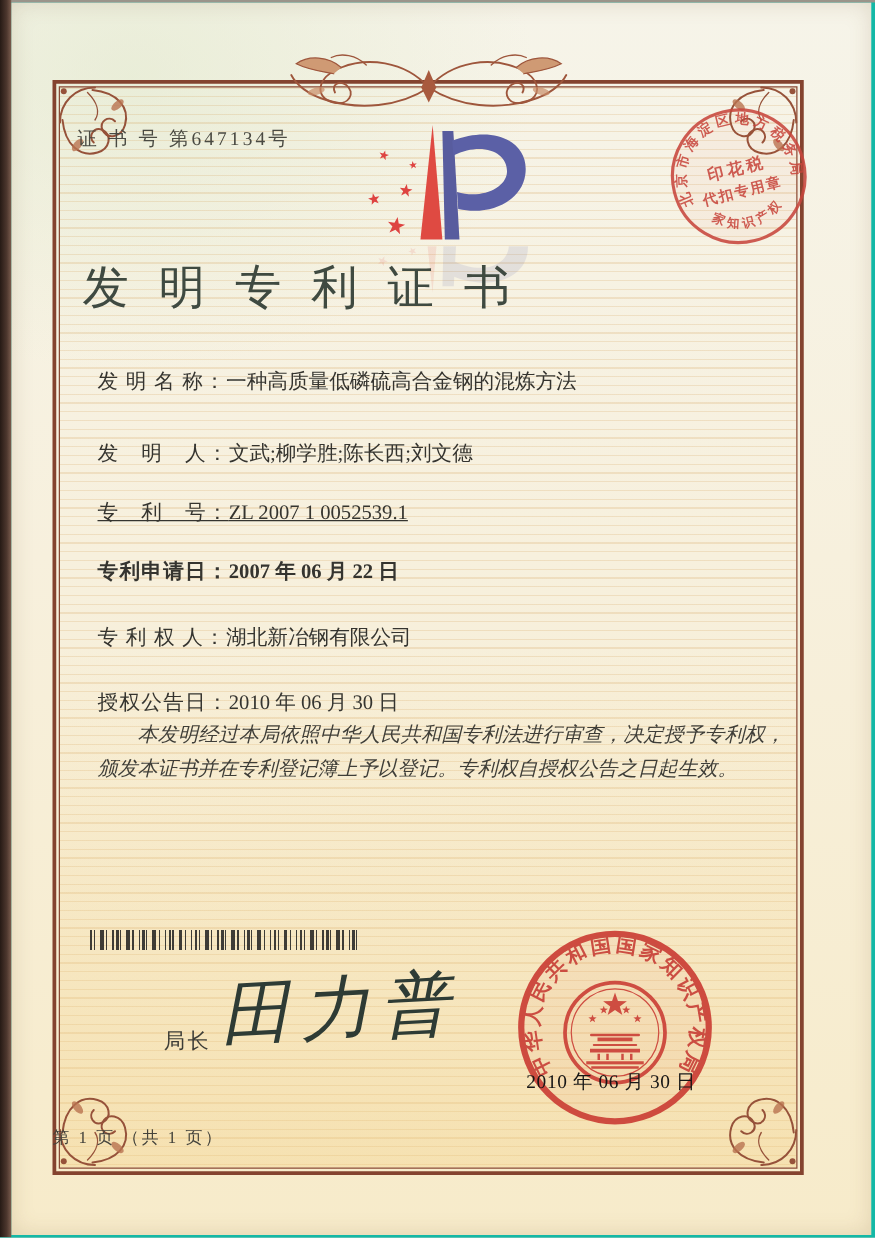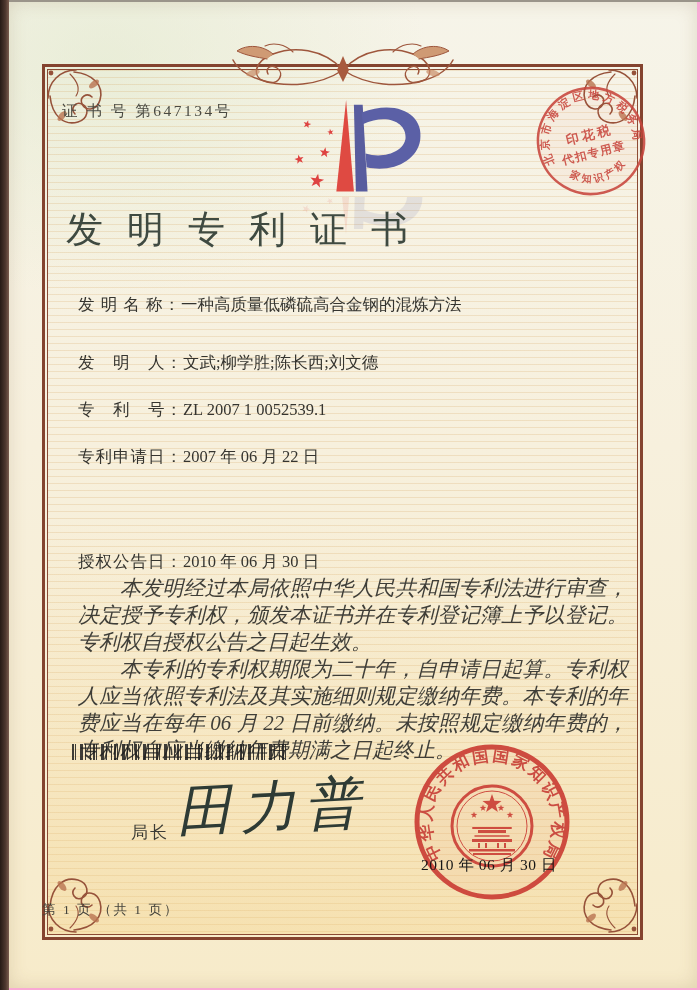--- a/index.html
+++ b/index.html
@@ -1,17 +1,17 @@
 <!DOCTYPE html>
 <html><head>
 <meta charset="utf-8">
 <style>
   html,body{margin:0;padding:0;}
   body{background:#d8d4c8;font-family:"Liberation Serif",serif;}
-  .photo{position:relative;width:700px;height:990px;background:#f9a8d4;overflow:hidden;}
+  .photo{position:relative;width:700px;height:990px;background:#14b8a6;overflow:hidden;}
   .edge-left{position:absolute;left:0;top:0;width:9px;height:100%;
     background:linear-gradient(90deg,#261a15,#4d372e 60%,#7a5c4e);z-index:5;}
   .edge-top{position:absolute;left:0;top:0;width:100%;height:2px;background:#9a948a;z-index:5;}
   .page{position:absolute;left:9px;top:2px;width:688px;height:986px;
     background:
       radial-gradient(ellipse 520px 380px at 14% 6%, rgba(223,232,203,.55), rgba(223,232,203,0) 62%),
       linear-gradient(180deg,#f6f4e9 0%,#f7f0dd 45%,#f7ebca 100%);
     box-shadow:inset 0 0 18px rgba(120,90,50,.18);}
   
   .frame{position:absolute;left:42px;top:64px;width:601px;height:876px;box-sizing:border-box;
@@ -31,23 +31,23 @@
   .cert-no{position:absolute;left:62px;top:101px;font-size:15.5px;letter-spacing:2.5px;
     color:#4a4a42;z-index:3;}
   .logo{position:absolute;left:272px;top:97px;width:156px;height:100px;z-index:3;}
   .logo-reflect{position:absolute;left:272px;top:197px;width:156px;height:40px;overflow:hidden;
     opacity:.12;transform:scaleY(-1);z-index:2;}
   .tax-stamp{position:absolute;left:529px;top:79px;width:124px;height:124px;z-index:4;}
   .title{position:absolute;left:42px;top:205px;width:675px;margin:0;text-align:left;
     font-size:37px;font-weight:500;color:#3f4a41;letter-spacing:24px;text-indent:24px;z-index:3;}
   .field-row{position:absolute;left:78px;font-size:16.5px;color:#35342f;white-space:pre;z-index:3;}
   .field-label{letter-spacing:1px;margin-top:15px;}
-  .f0{top:294px;} .f1{top:352px;font-family:Liberation Serif, serif;} .f2{top:399px;} .f3{top:446px;} .f4{top:499px;} .f5{top:551px;}
+  .f0{top:294px;} .f1{top:352px;font-family:Liberation Serif, serif;} .f2{top:399px;text-decoration:underline;} .f3{top:446px;font-weight:bold;} .f4{top:499px;} .f5{top:551px;}
   .paragraphs{position:absolute;left:78px;top:575px;width:550px;z-index:3;}
-  .paragraphs p{margin:0;text-indent:2em;font-size:21px;line-height:27px;color:#3f3e38;
+  .paragraphs p{margin:0;text-indent:2em;font-size:16px;line-height:27px;color:#3f3e38;
     font-style:italic;text-align:justify;}
   .barcode{position:absolute;left:72px;top:744px;width:214px;height:16px;opacity:.85;z-index:3;
     background:repeating-linear-gradient(90deg,
       #1e1e1e 0 2px, transparent 2px 3px,
       #1e1e1e 3px 4px, transparent 4px 8px,
       #1e1e1e 8px 11px, transparent 11px 13px,
       #1e1e1e 13px 14px, transparent 14px 18px,
       #1e1e1e 18px 19px, transparent 19px 21px);}
   .sig-title{position:absolute;left:131px;top:821px;font-size:17px;letter-spacing:2px;
     color:#3c3c36;z-index:3;}
@@ -162,25 +162,25 @@
       <text x="62" y="78" text-anchor="middle" fill="#c8463d" font-size="11.5" letter-spacing="1.5" font-weight="bold">代扣专用章</text>
     </g>
   </svg>
 
   <h1 class="title">发明专利证书</h1>
 
   <div class="field-row f0"><span class="field-label">发 明 名 称：</span><span class="field-value">一种高质量低磷硫高合金钢的混炼方法</span></div>
   <div class="field-row f1"><span class="field-label">发　明　人：</span><span class="field-value">文武;柳学胜;陈长西;刘文德</span></div>
   <div class="field-row f2"><span class="field-label">专　利　号：</span><span class="field-value">ZL 2007 1 0052539.1</span></div>
   <div class="field-row f3"><span class="field-label">专利申请日：</span><span class="field-value">2007 年 06 月 22 日</span></div>
+  <div class="field-row f4"><span class="field-label">专 利 权 人：</span><span class="field-value">湖北新冶钢有限公司</span></div>
   <div class="field-row f5"><span class="field-label">授权公告日：</span><span class="field-value">2010 年 06 月 30 日</span></div>
 
   <div class="paragraphs">
     <p>本发明经过本局依照中华人民共和国专利法进行审查，决定授予专利权，颁发本证书并在专利登记簿上予以登记。专利权自授权公告之日起生效。</p>
-    <p>本专利的专利权期限为二十年，自申请日起算。专利权人应当依照专利法及其实施细则规定缴纳年费。本专利的年费应当在每年 06 月 22 日前缴纳。未按照规定缴纳年费的，专利权自应当缴纳年费期满之日起终止。</p>
   </div>
 
   <div class="barcode"></div>
 
   <div class="sig-title">局长</div>
   <div class="sig-name">田力普</div>
 
   <svg class="big-seal" viewBox="0 0 178 178">
     <circle cx="89" cy="89" r="75" fill="rgba(226,88,74,0.06)" stroke="#cc4238" stroke-width="5"></circle>
     <path id="sealArc" d="M40.9,126.6 A61,61 0 1 1 137.1,126.6" fill="none"></path>

